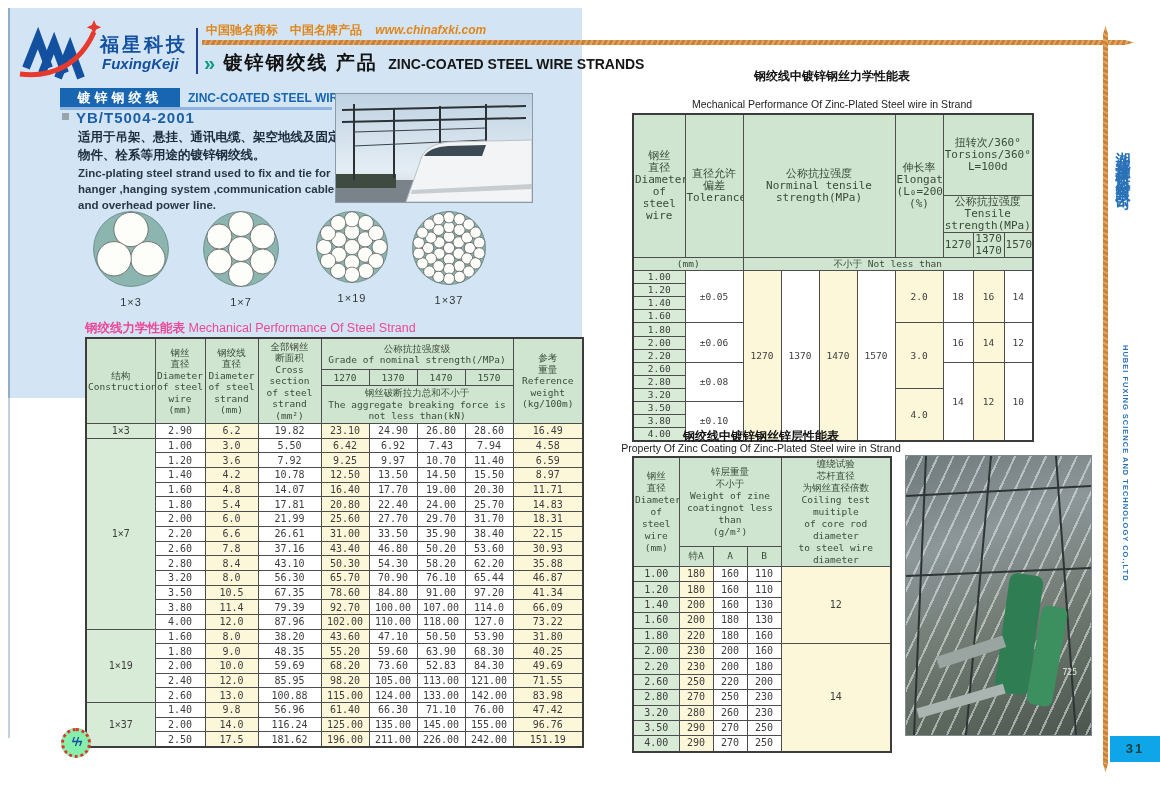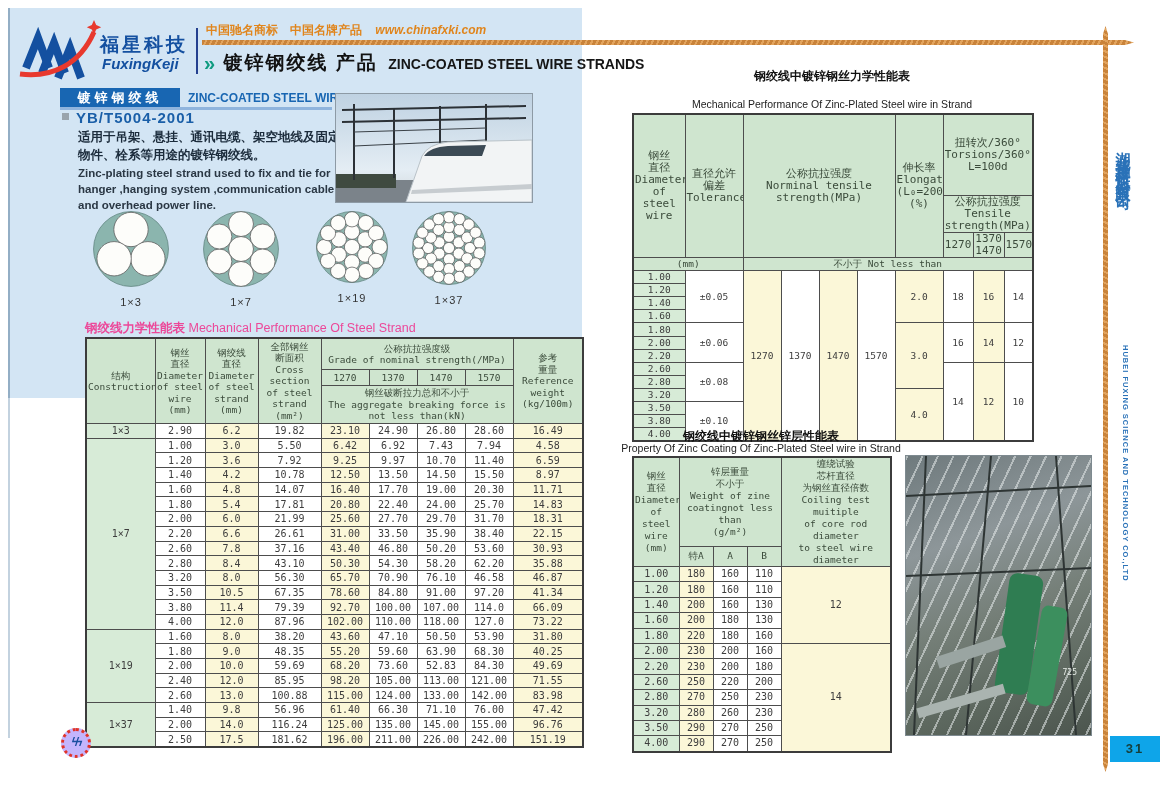--- a/index.html
+++ b/index.html
@@ -92,21 +92,21 @@
   .rail-photo .pole-label{position:absolute;right:14px;bottom:58px;color:#e8eee9;font-size:8px;font-family:"DejaVu Sans Mono",monospace;}
 
   
   .side-cn{left:1113px;top:140px;writing-mode:vertical-rl;font-size:15px;font-weight:bold;color:#2a72b8;letter-spacing:4px;}
   .side-en{left:1121px;top:345px;writing-mode:vertical-rl;font-size:7.5px;font-weight:bold;color:#2a72b8;letter-spacing:1px;}
   .page-box{left:1110px;top:736px;width:50px;height:26px;background:#0ea5e9;}
   .page-num{position:absolute;left:0;top:0;width:100%;height:100%;text-align:center;line-height:26px;
     font-size:13px;font-weight:bold;color:#163f3b;letter-spacing:2px;}
 
   
-  .seal{left:61px;top:728px;width:30px;height:30px;border-radius:50%;border:3px dotted #e0332a;background:#c4b5fd;box-sizing:border-box;}
+  .seal{left:61px;top:728px;width:30px;height:30px;border-radius:50%;border:3px dotted #e0332a;background:#86efac;box-sizing:border-box;}
   .seal span{position:absolute;left:0;top:4px;width:100%;text-align:center;font-size:12px;color:#1a4fa0;font-weight:bold;letter-spacing:-2px;}
 </style>
 </head>
 <body>
 
 <div class="abs blue-panel"></div>
 <div class="abs left-edge-line"></div>
 
 <div class="abs logo">
   <svg width="85" height="70" viewBox="0 0 85 70" style="position:absolute;left:0;top:8px;">
@@ -420,21 +420,21 @@
         <td class="c-w">62.20</td>
         <td class="c-y">35.88</td>
       </tr>
       <tr>
         <td class="c-w">3.20</td>
         <td class="c-y">8.0</td>
         <td class="c-w">56.30</td>
         <td class="c-y">65.70</td>
         <td class="c-w">70.90</td>
         <td class="c-w">76.10</td>
-        <td class="c-w">46.58</td>
+        <td class="c-w">65.44</td>
         <td class="c-y">46.87</td>
       </tr>
       <tr>
         <td class="c-w">3.50</td>
         <td class="c-y">10.5</td>
         <td class="c-w">67.35</td>
         <td class="c-y">78.60</td>
         <td class="c-w">84.80</td>
         <td class="c-w">91.00</td>
         <td class="c-w">97.20</td>

